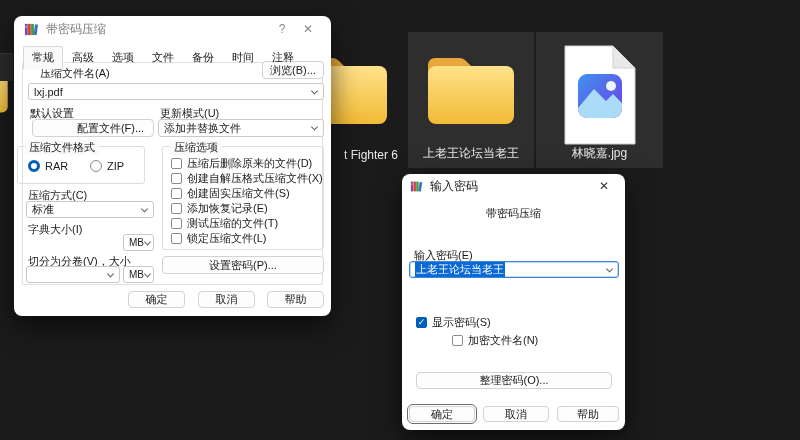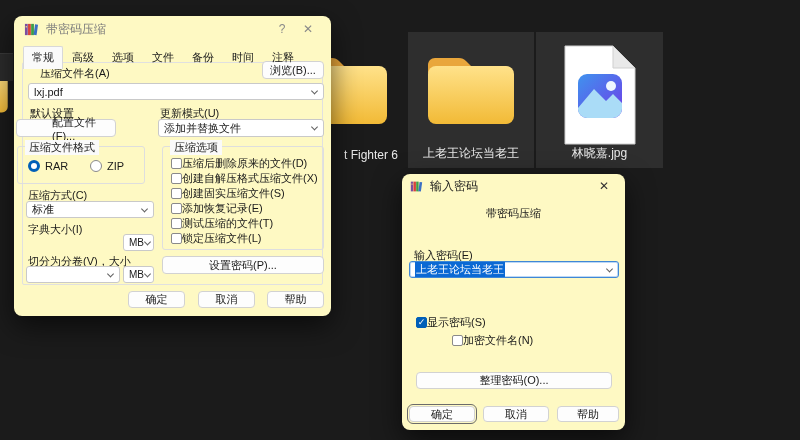--- a/index.html
+++ b/index.html
@@ -10,21 +10,21 @@
   
   .tile { position:absolute; top:32px; height:136px; }
   .tile.selected { background:#2e2e2e; }
   .tile .icon-wrap { position:absolute; left:0; right:0; top:12px; display:flex; justify-content:center; }
   .tile-label { position:absolute; bottom:6px; left:0; right:0; text-align:center;
                 color:#e9e9e9; font-size:12px; white-space:nowrap; }
   .edge-folder { position:absolute; left:-60px; top:56px; }
   .edge-thumb { position:absolute; left:0; top:53px; width:13px; height:28px; background:#2c2c2c; border-top:1px solid #3a3a3a; }
 
   
-  .dialog { position:absolute; background:#fef9c3; border-radius:8px;
+  .dialog { position:absolute; background:#ffffff; border-radius:8px;
             box-shadow:0 10px 28px rgba(0,0,0,.6); font-size:11px; color:#1a1a1a; }
   .titlebar { position:absolute; top:0; left:0; right:0; height:26px; display:flex; align-items:center; padding:0 10px; }
   .titlebar .t-icon { width:15px; height:15px; margin-right:7px; flex:0 0 auto; }
   .title-text { font-size:12px; }
   .title-text.inactive { color:#7c7c7c; }
   .cap-btn { width:26px; text-align:center; font-size:12px; color:#8a8a8a; cursor:default; }
   .cap-btn.dark { color:#333; }
   .titlebar .spacer { flex:1; }
 
   
@@ -50,21 +50,21 @@
   .btn.focused { outline:1px solid #6b6b6b; outline-offset:1px; }
 
   .group { position:absolute; border:1px solid #dedede; border-radius:3px; }
   .group-label { position:absolute; top:-7px; left:7px; background:#fafafa; padding:0 4px; font-size:11px; }
 
   .radio-row { position:absolute; display:flex; align-items:center; gap:5px; }
   .radio { width:12px; height:12px; border-radius:50%; background:#fff; }
   .radio.on { border:3.5px solid #005fb8; }
   .radio.off { border:1px solid #8a8a8a; }
 
-  .cb-row { position:absolute; display:flex; align-items:center; white-space:nowrap; }
+  .cb-row { position:absolute; display:flex; align-items:center; gap:5px; white-space:nowrap; }
   .cb { width:11px; height:11px; border:1px solid #8a8a8a; border-radius:2px; background:#fff;
         display:flex; align-items:center; justify-content:center; flex:0 0 auto; }
   .cb.on { background:#005fb8; border-color:#005fb8; color:#fff; font-size:9px; line-height:1; }
 
   .center-note { position:absolute; left:0; right:0; text-align:center; font-size:11px; }
 </style>
 </head>
 <body>
 
 <svg width="0" height="0" style="position:absolute">
@@ -174,21 +174,21 @@
     <div class="btn" style="left:248px; top:45px; width:62px; height:18px;text-align:center;">浏览(B)...</div>
 
     <div class="combo" style="left:14px; top:67px; width:296px;">
       <span>lxj.pdf</span>
       <span class="chev"></span>
     </div>
 
     <span class="lbl" style="left:16px; top:90px;">默认设置</span>
     <span class="lbl" style="left:146px; top:90px;">更新模式(U)</span>
 
-    <div class="btn" style="left:2px; top:103px; width:100px; height:18px;padding-left:35px;">配置文件(F)...</div>
+    <div class="btn" style="left:18px; top:103px; width:122px; height:18px;padding-left:35px;">配置文件(F)...</div>
     <div class="combo" style="left:144px; top:103px; width:166px; height:18px;">
       <span>添加并替换文件</span>
       <span class="chev"></span>
     </div>
 
     <div class="group" style="left:3px; top:130px; width:128px; height:38px;padding-left:39px;">
       <span class="group-label">压缩文件格式</span>
       <div class="radio-row" style="left:10px; top:13px;">
         <span class="radio on"></span>
         <span>RAR</span>

